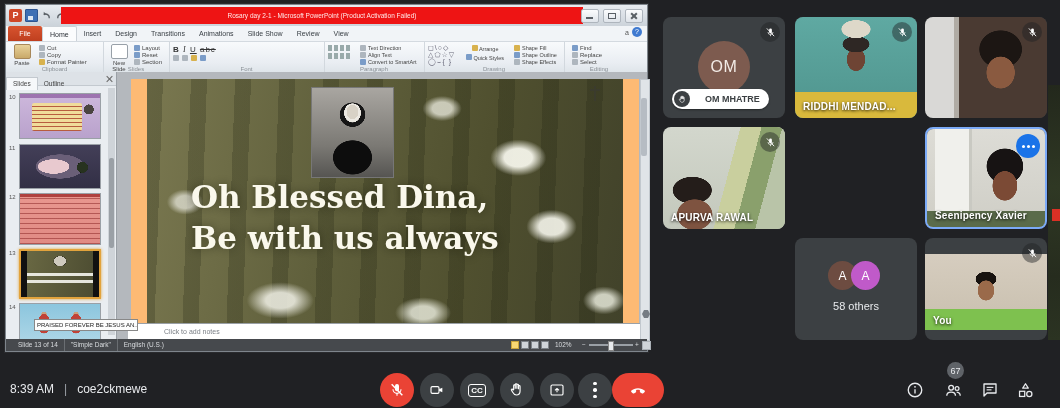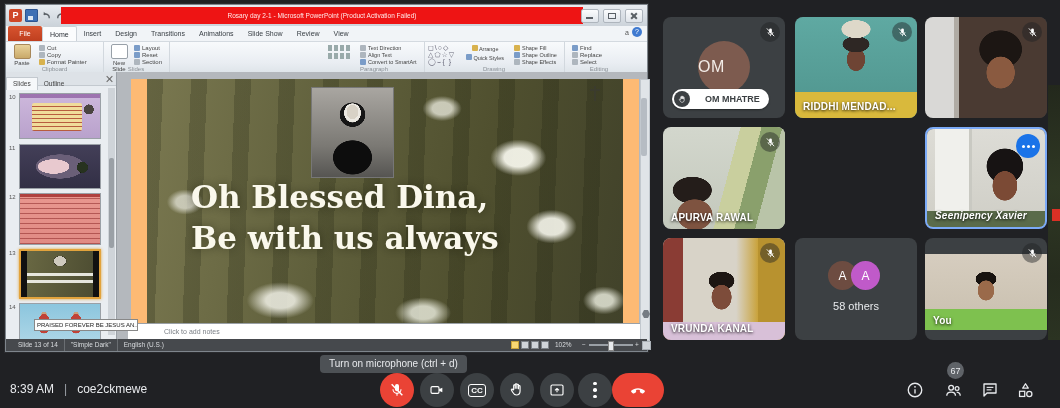--- a/index.html
+++ b/index.html
@@ -150,35 +150,35 @@
   .st-zoom{position:absolute;left:549px;top:0;}
   .sl-track{position:absolute;left:583px;top:5px;width:44px;height:2px;background:#9aa0a6;}
   .sl-handle{position:absolute;left:602px;top:2px;width:4px;height:8px;background:#e8ebee;border:1px solid #888;}
   .sl-minus{position:absolute;left:576px;top:0;} .sl-plus{position:absolute;left:629px;top:0;}
   .fitbtn{position:absolute;left:636px;top:2px;width:7px;height:7px;border:1px solid #aab0b6;background:#cfd4d9;}
 
   
   .tile{position:absolute;background:#3c4043;border-radius:8px;overflow:hidden;box-sizing:border-box;}
   .c1{left:663px;width:122px;} .c2{left:795px;width:122px;} .c3{left:925px;width:122px;}
   .r1{top:17px;height:101px;} .r2{top:127px;height:102px;} .r3{top:238px;height:102px;}
-  .tile.active{border:2px solid #7baaf7;font-style:italic;}
+  .tile.active{border:2px solid #7baaf7;}
   .micoff{position:absolute;top:5px;right:5px;width:20px;height:20px;border-radius:50%;
           background:rgba(32,33,36,.45);display:flex;align-items:center;justify-content:center;z-index:3;}
   .menu-dots{position:absolute;top:5px;right:5px;width:24px;height:24px;border-radius:50%;background:#1a73e8;
              display:flex;align-items:center;justify-content:center;gap:2px;z-index:3;}
   .menu-dots i{width:3px;height:3px;border-radius:50%;background:#fff;}
   .nm{position:absolute;left:8px;bottom:6px;font-size:10px;font-weight:bold;color:#fff;
       text-shadow:0 1px 3px rgba(0,0,0,.9);letter-spacing:.2px;z-index:3;white-space:nowrap;}
   .nm.mixed{font-weight:600;}
   .pill{position:absolute;left:9px;bottom:9px;height:20px;background:#fff;border-radius:10px;
         display:flex;align-items:center;gap:15px;padding:0 9px 0 2px;z-index:3;box-shadow:0 1px 2px rgba(0,0,0,.4);}
   .hic{width:16px;height:16px;border-radius:50%;background:#3c4043;display:flex;align-items:center;justify-content:center;}
   .ptx{font-size:9px;font-weight:bold;color:#3c4043;white-space:nowrap;}
   .avatar{position:absolute;left:35px;top:24px;width:52px;height:52px;border-radius:50%;background:#7d5b4f;
-          color:#f3ece7;font-size:16px;display:flex;align-items:center;justify-content:flex-start;letter-spacing:.5px;}
+          color:#f3ece7;font-size:16px;display:flex;align-items:center;justify-content:center;letter-spacing:.5px;}
 
   .vfill{position:absolute;left:0;top:0;right:0;bottom:0;}
   .v-riddhi{background:
     radial-gradient(ellipse 26px 16px at 50% 12%, #ded8c9 55%, transparent 57%),
     radial-gradient(ellipse 22px 13px at 50% 27%, #2e2724 60%, transparent 62%),
     radial-gradient(ellipse 15px 19px at 50% 42%, #6e4434 60%, transparent 62%),
     linear-gradient(to top, #d9b93c 0 26%, transparent 26%),
     linear-gradient(#5fa9a2,#4f948d);}
   .v-sanskruti{background:
     radial-gradient(ellipse 24px 27px at 62% 55%, #8a5a40 58%, transparent 60%),
@@ -313,20 +313,35 @@
               <span>Reset</span>
             </div>
           <div class="rrow">
               <span class="mini m-gray"></span>
               <span>Section</span>
             </div>
         </div>
         <div class="rg-label">Slides</div>
       </div>
 
+      <div class="rg" style="left:163px;width:155px">
+        <div class="fontbtns">
+          <b>B</b>
+          <i>I</i>
+          <u>U</u>
+          <s>abc</s>
+        </div>
+        <div class="fontrow2">
+          <span class="mini m-gray"></span>
+          <span class="mini m-gray"></span>
+          <span class="mini m-gold"></span>
+          <span class="mini m-blue"></span>
+        </div>
+        <div class="rg-label">Font</div>
+      </div>
 
       <div class="rg" style="left:318px;width:100px">
         <div class="rrows" style="left:36px">
           <div class="rrow">
               <span class="mini m-gray"></span>
               <span style="font-size:5.5px">Text Direction</span>
             </div>
           <div class="rrow">
               <span class="mini m-gray"></span>
               <span style="font-size:5.5px">Align Text</span>
@@ -507,32 +522,20 @@
   <div class="tile c3 r2 active">
     <div class="vfill v-seeni"></div>
     <div class="menu-dots">
         <i></i>
         <i></i>
         <i></i>
       </div>
     <div class="nm mixed">Seenipency Xavier</div>
   </div>
 
-  <div class="tile c1 r3">
-    <div class="vfill v-vrunda"></div>
-    <div class="micoff">
-      <svg width="11" height="11" viewBox="0 0 24 24">
-          <path d="M12 3a3 3 0 0 1 3 3v5a3 3 0 0 1-6 0V6a3 3 0 0 1 3-3z" fill="#fff"></path>
-          <path d="M6.5 11a5.5 5.5 0 0 0 11 0" stroke="#fff" stroke-width="1.6" fill="none"></path>
-          <line x1="12" y1="16.5" x2="12" y2="20" stroke="#fff" stroke-width="1.6"></line>
-          <line x1="4" y1="3" x2="20" y2="20" stroke="#fff" stroke-width="2"></line>
-        </svg>
-    </div>
-    <div class="nm">VRUNDA KANAL</div>
-  </div>
 
   <div class="tile c2 r3">
     <div class="others-av">
       <span class="oa oa1">A</span>
       <span class="oa oa2">A</span>
     </div>
     <div class="others-lb">58 others</div>
   </div>
 
   <div class="tile c3 r3">
@@ -550,21 +553,20 @@
 
   <div class="sliver"></div>
   <div class="sliver-red"></div>
 
   <div class="meta">
     <span>8:39 AM</span>
     <span class="sep">|</span>
     <span>coe2ckmewe</span>
   </div>
 
-  <div class="tooltip">Turn on microphone (ctrl + d)</div>
 
   <div class="cbtn red" style="left:380px">
     <svg width="16" height="16" viewBox="0 0 24 24">
         <path d="M12 3a3 3 0 0 1 3 3v5a3 3 0 0 1-6 0V6a3 3 0 0 1 3-3z" fill="#fff"></path>
         <path d="M6 11a6 6 0 0 0 12 0" stroke="#fff" stroke-width="1.7" fill="none"></path>
         <line x1="12" y1="17" x2="12" y2="20.5" stroke="#fff" stroke-width="1.7"></line>
         <line x1="4" y1="3.5" x2="20" y2="20" stroke="#fff" stroke-width="2.2"></line>
       </svg>
   </div>
   <div class="cbtn" style="left:420px">

